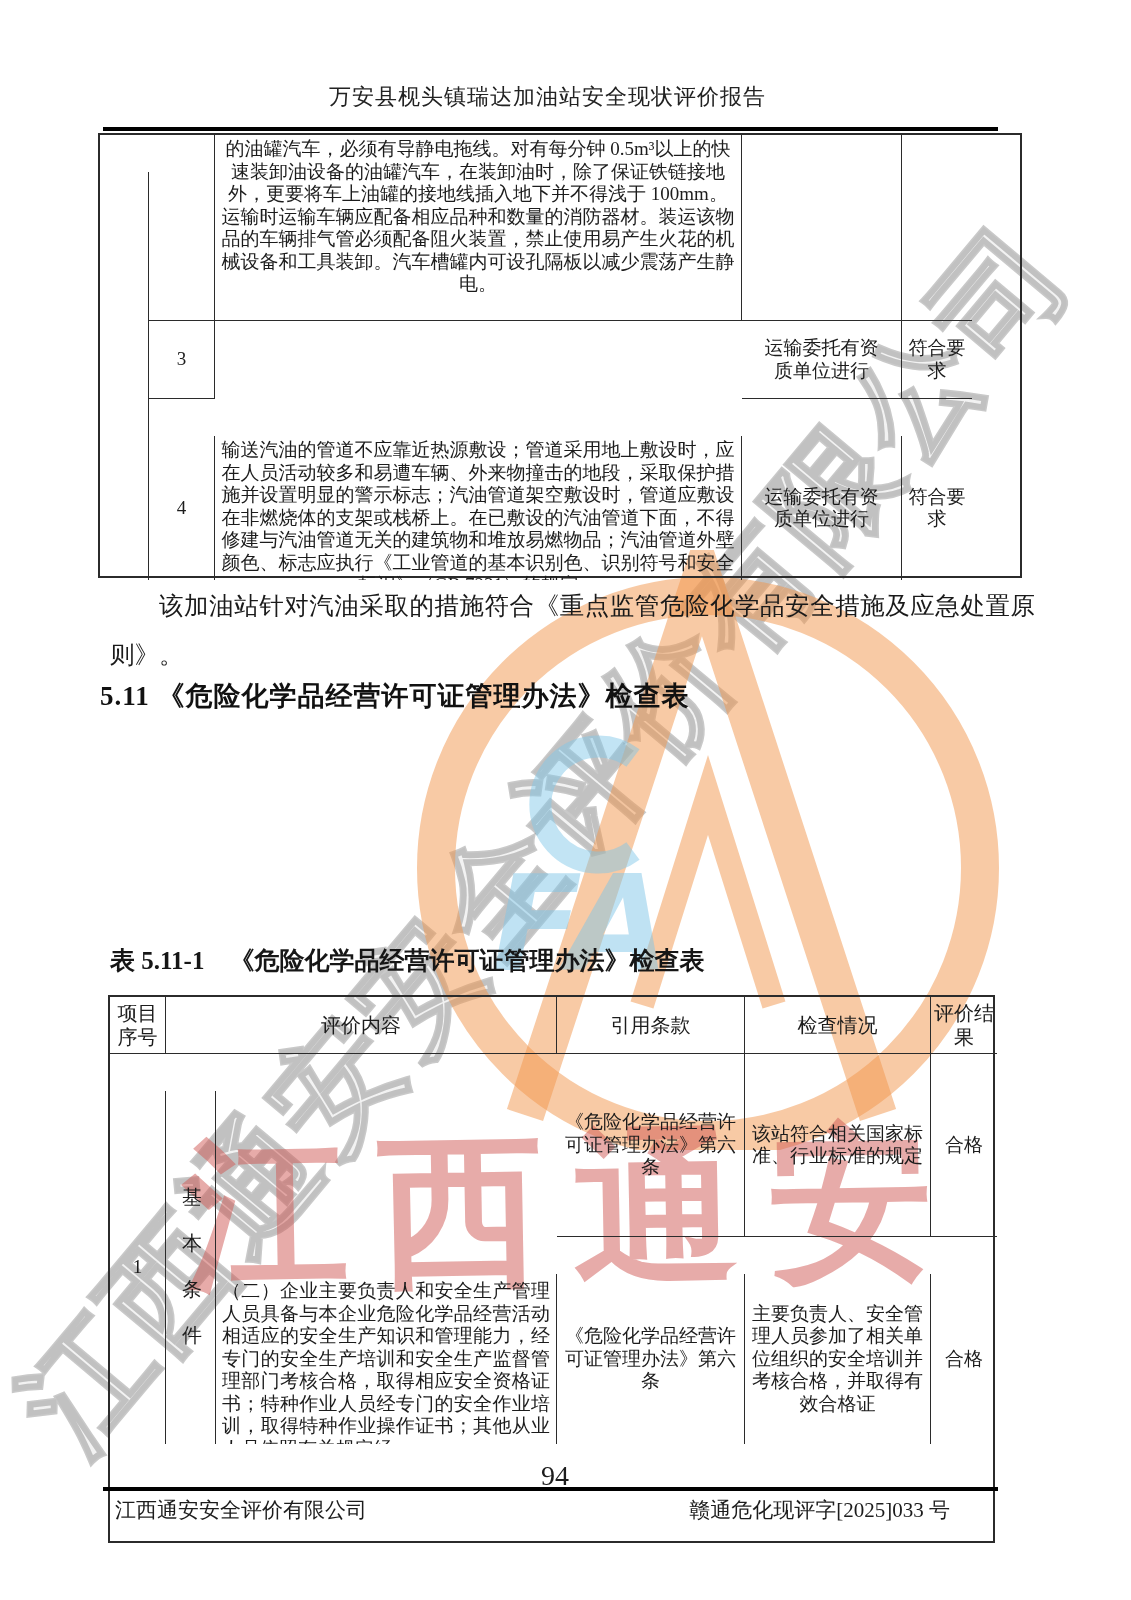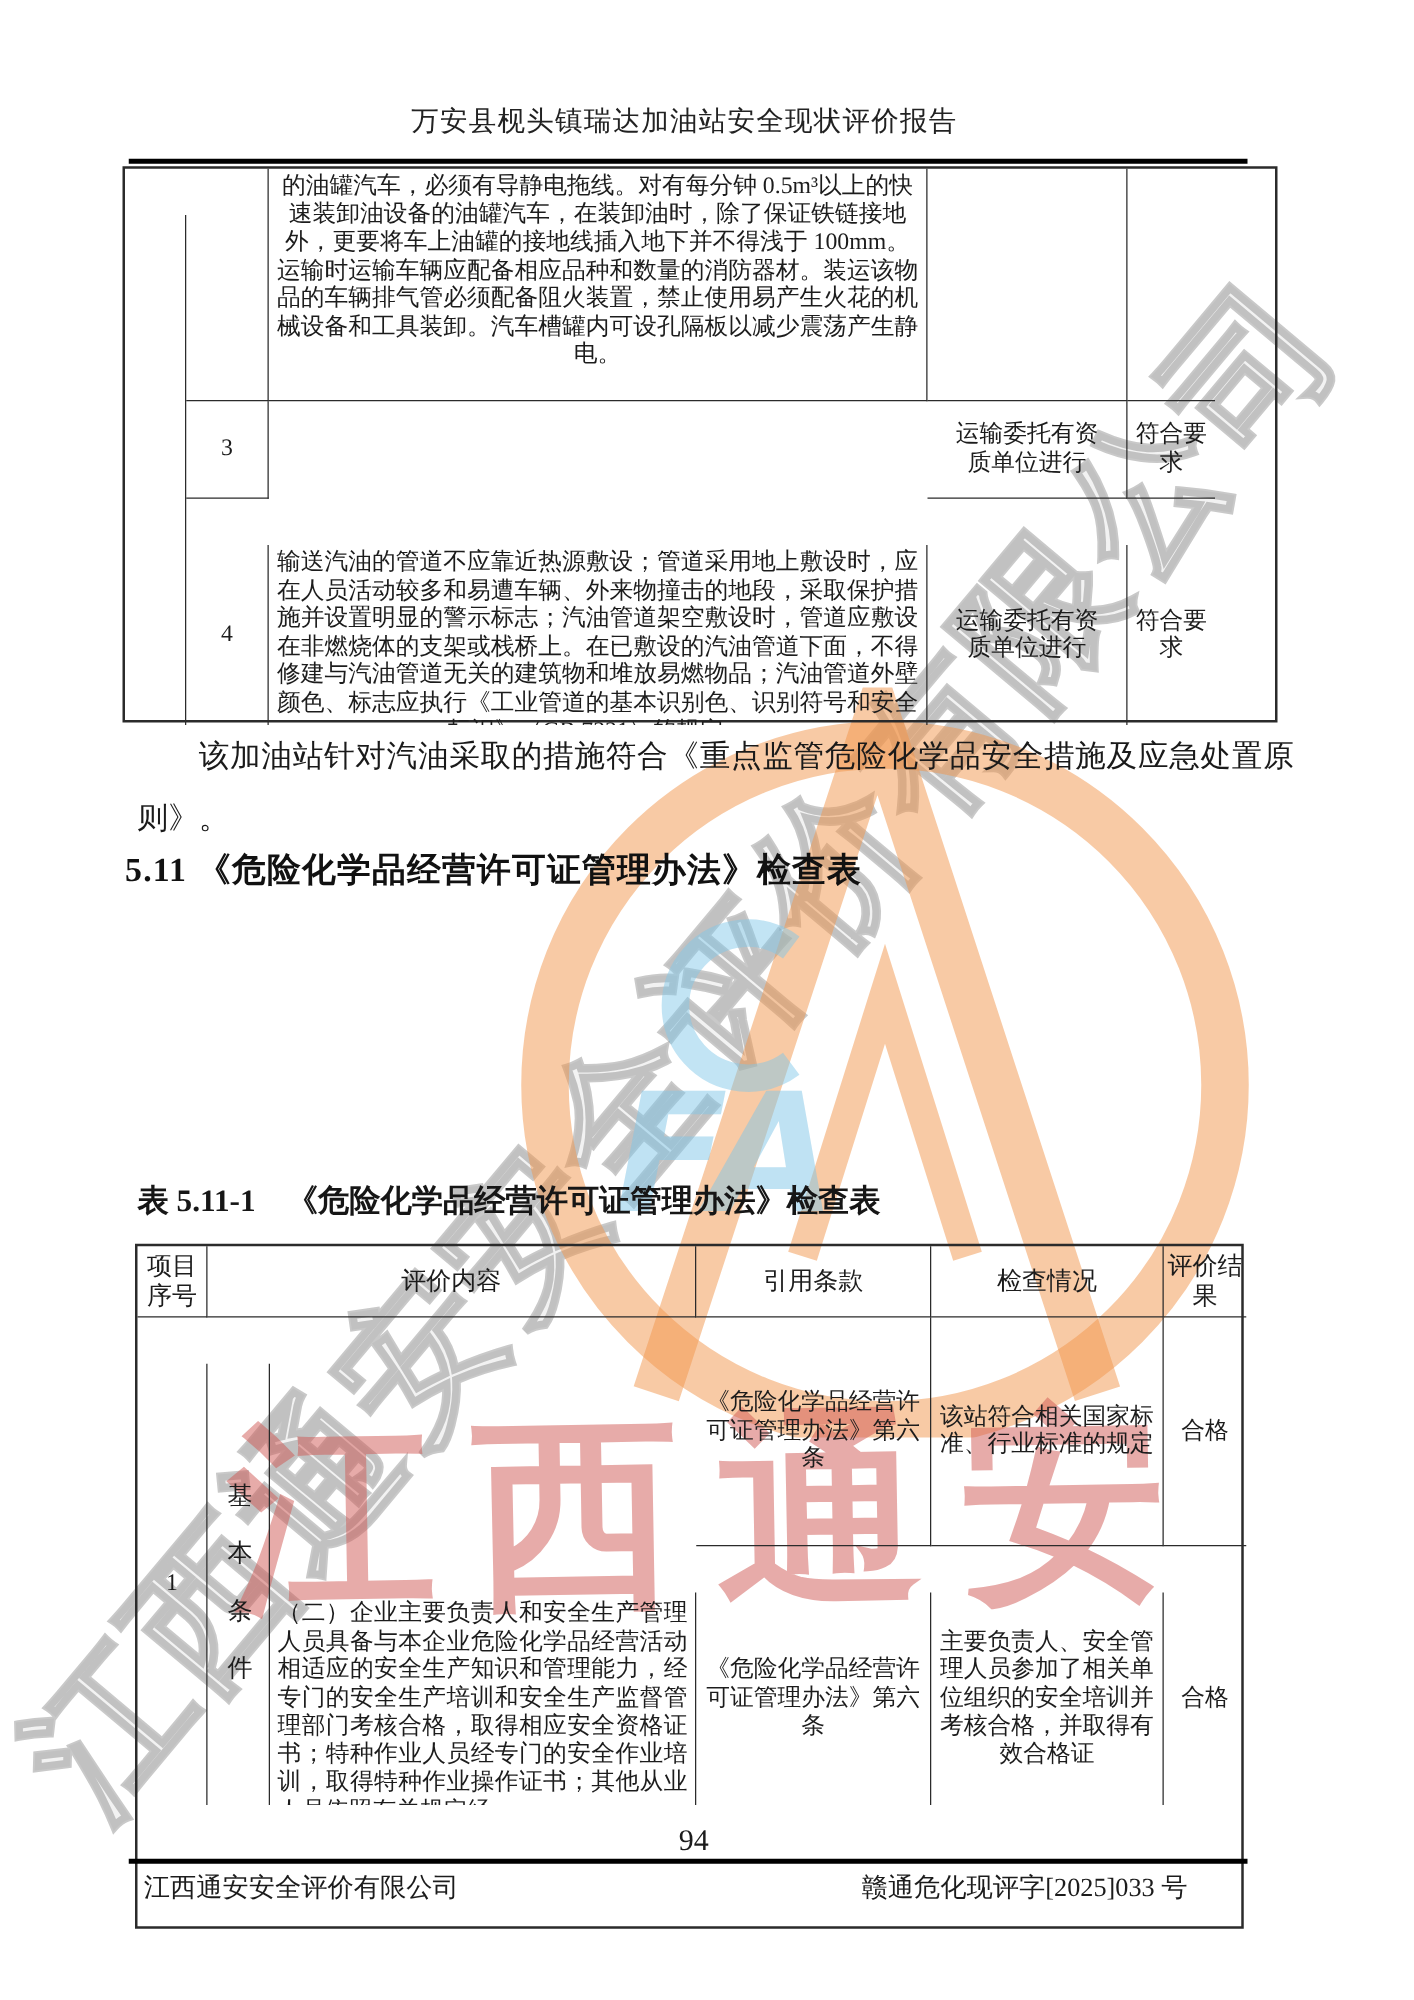--- a/index.html
+++ b/index.html
@@ -63,21 +63,21 @@
     font-size:24.5px;line-height:49px;text-align:justify;text-indent:2em;color:#1a1a1a;
   }
   .section-heading{
     position:absolute;left:100px;top:678px;width:940px;
     font-size:27px;font-weight:bold;letter-spacing:1px;color:#111;
   }
   .tbl-caption{
     position:absolute;left:110px;top:944px;width:925px;text-align:left;
     font-size:25px;font-weight:bold;color:#161616;
   }
-  .page-number{position:absolute;left:0;top:1460px;width:1110px;text-align:center;font-size:24px;}
+  .page-number{position:absolute;left:0;top:1460px;width:1110px;text-align:center;font-size:28px;}
   .footer-left{position:absolute;left:115px;top:1496px;font-size:21px;}
   .footer-right{position:absolute;right:181px;top:1496px;font-size:21px;}
 </style>
 </head>
 <body>
 
 <div id="wm-layer">
   <div class="wm-diagonal">江西通安安全评价有限公司</div>
 
   <svg class="abs" style="left:390px;top:550px;" width="640" height="600" viewBox="0 0 640 600">

